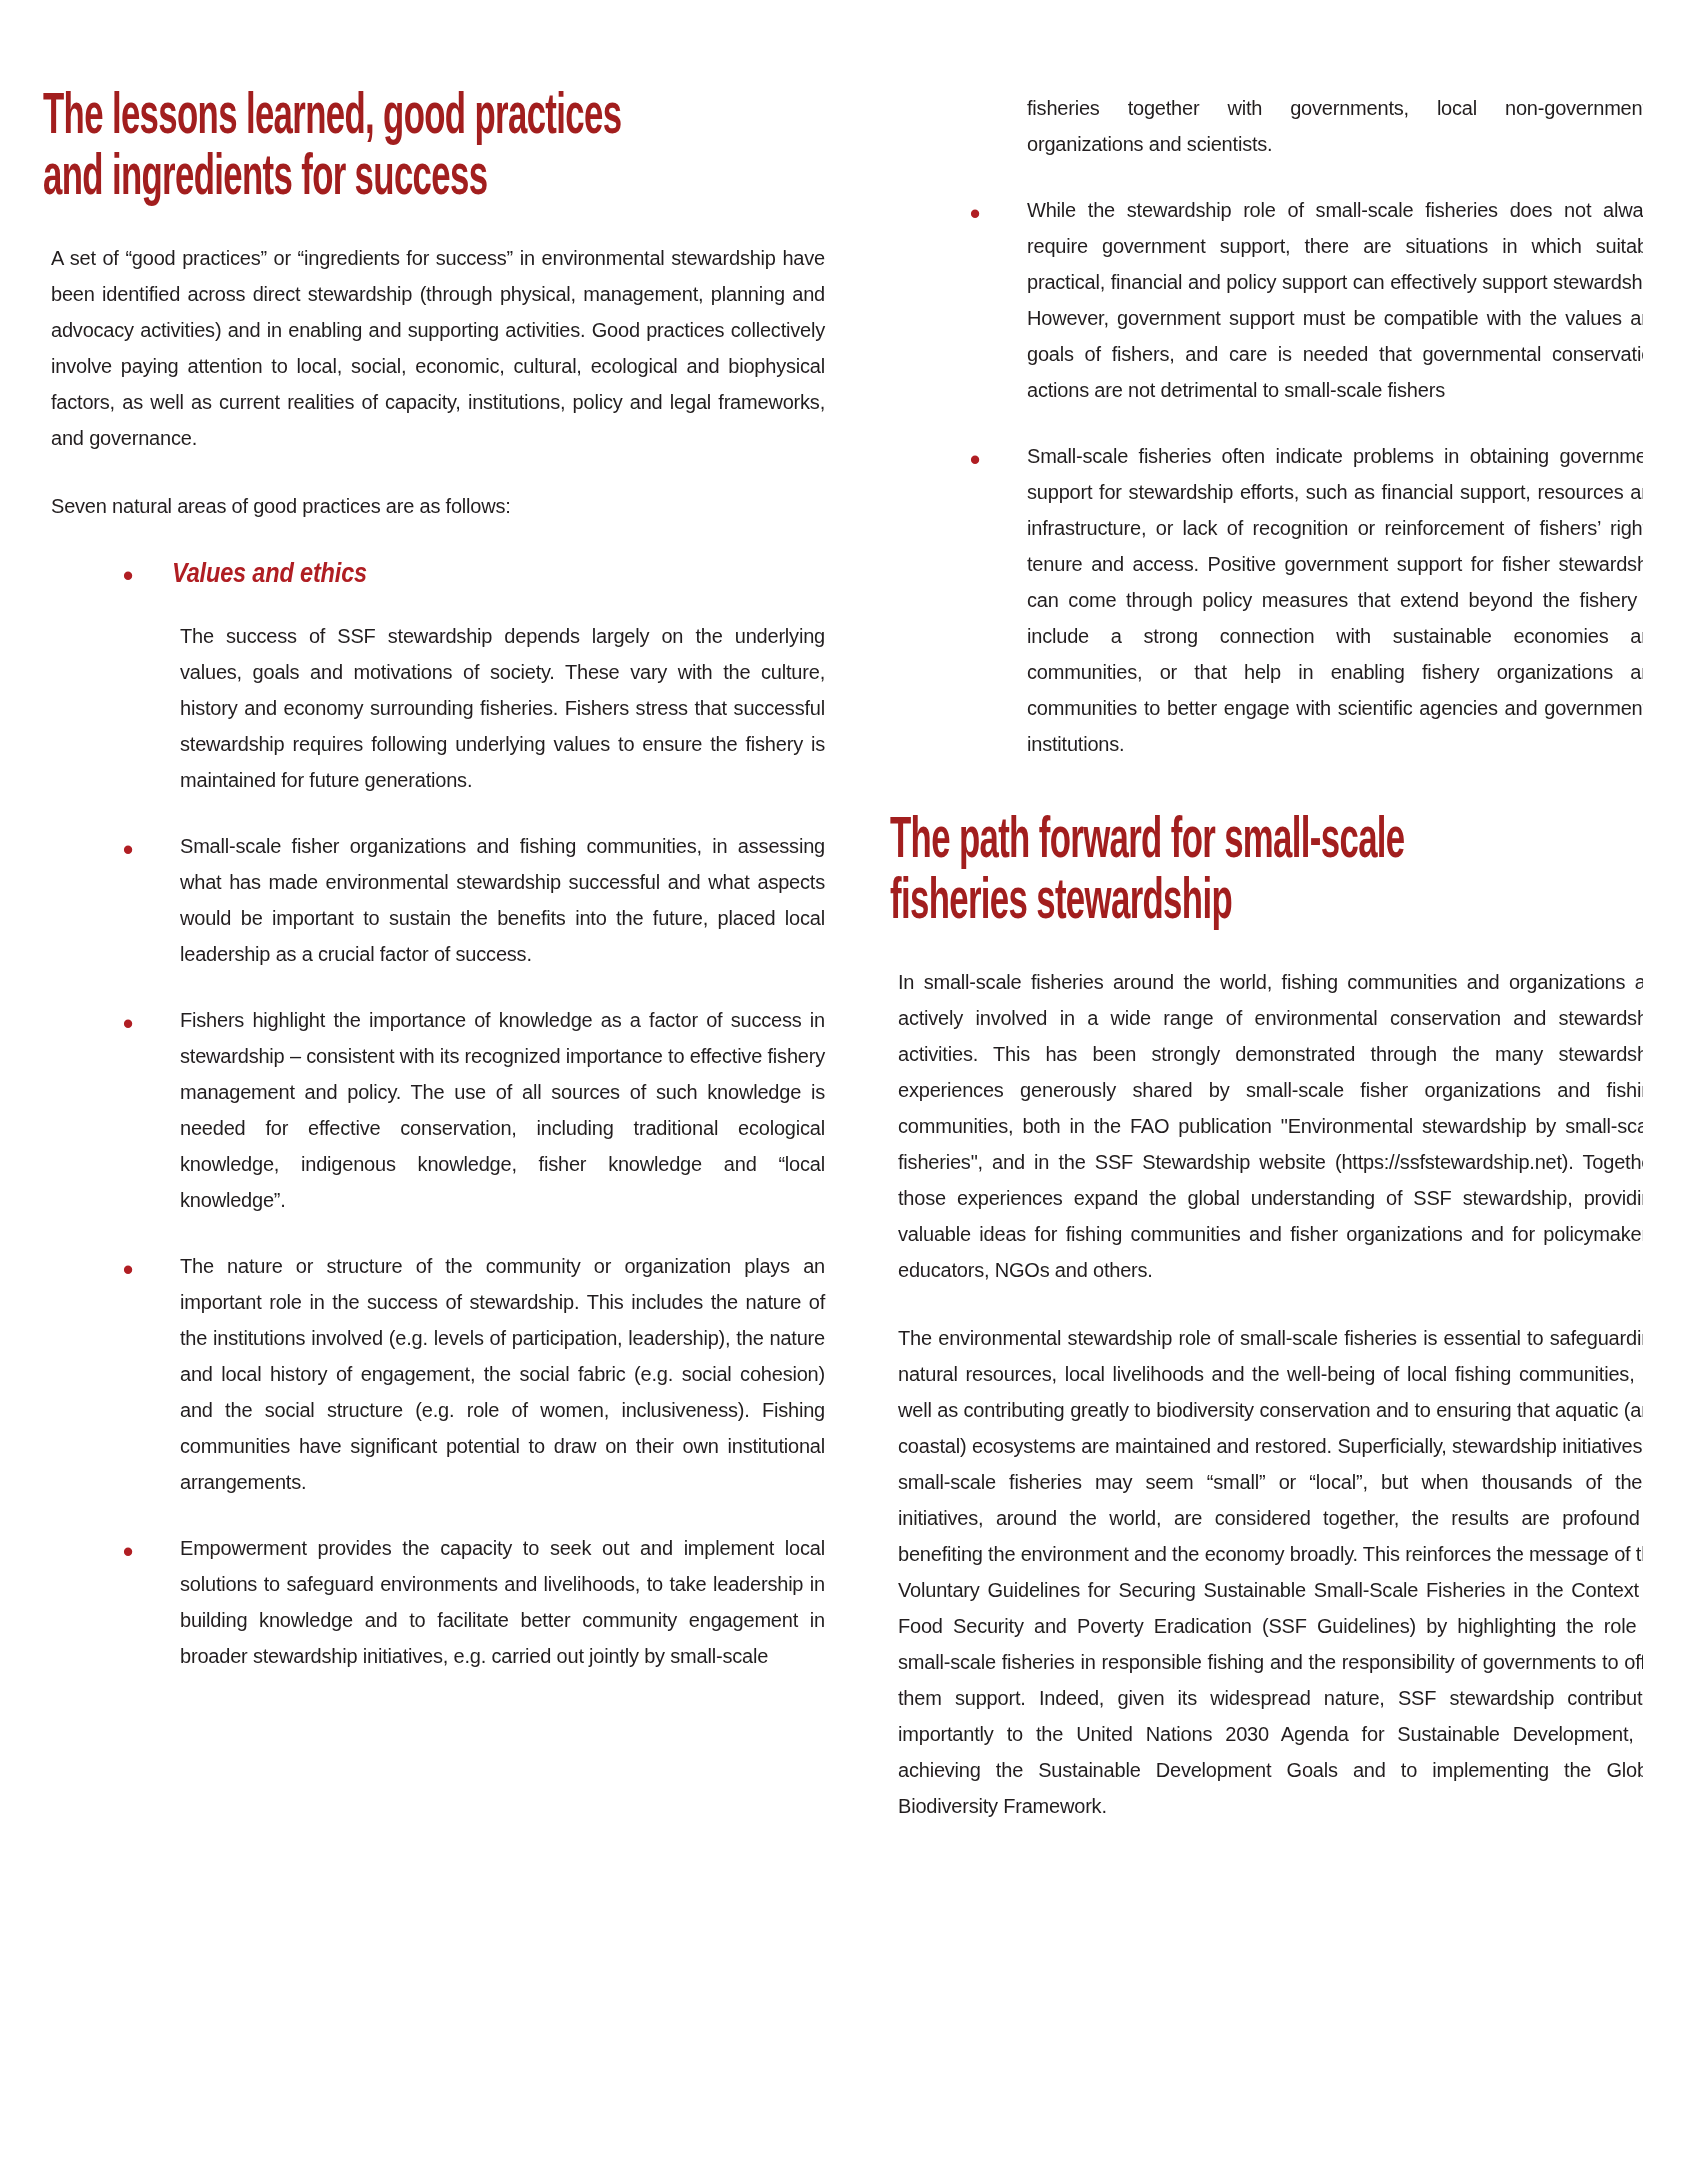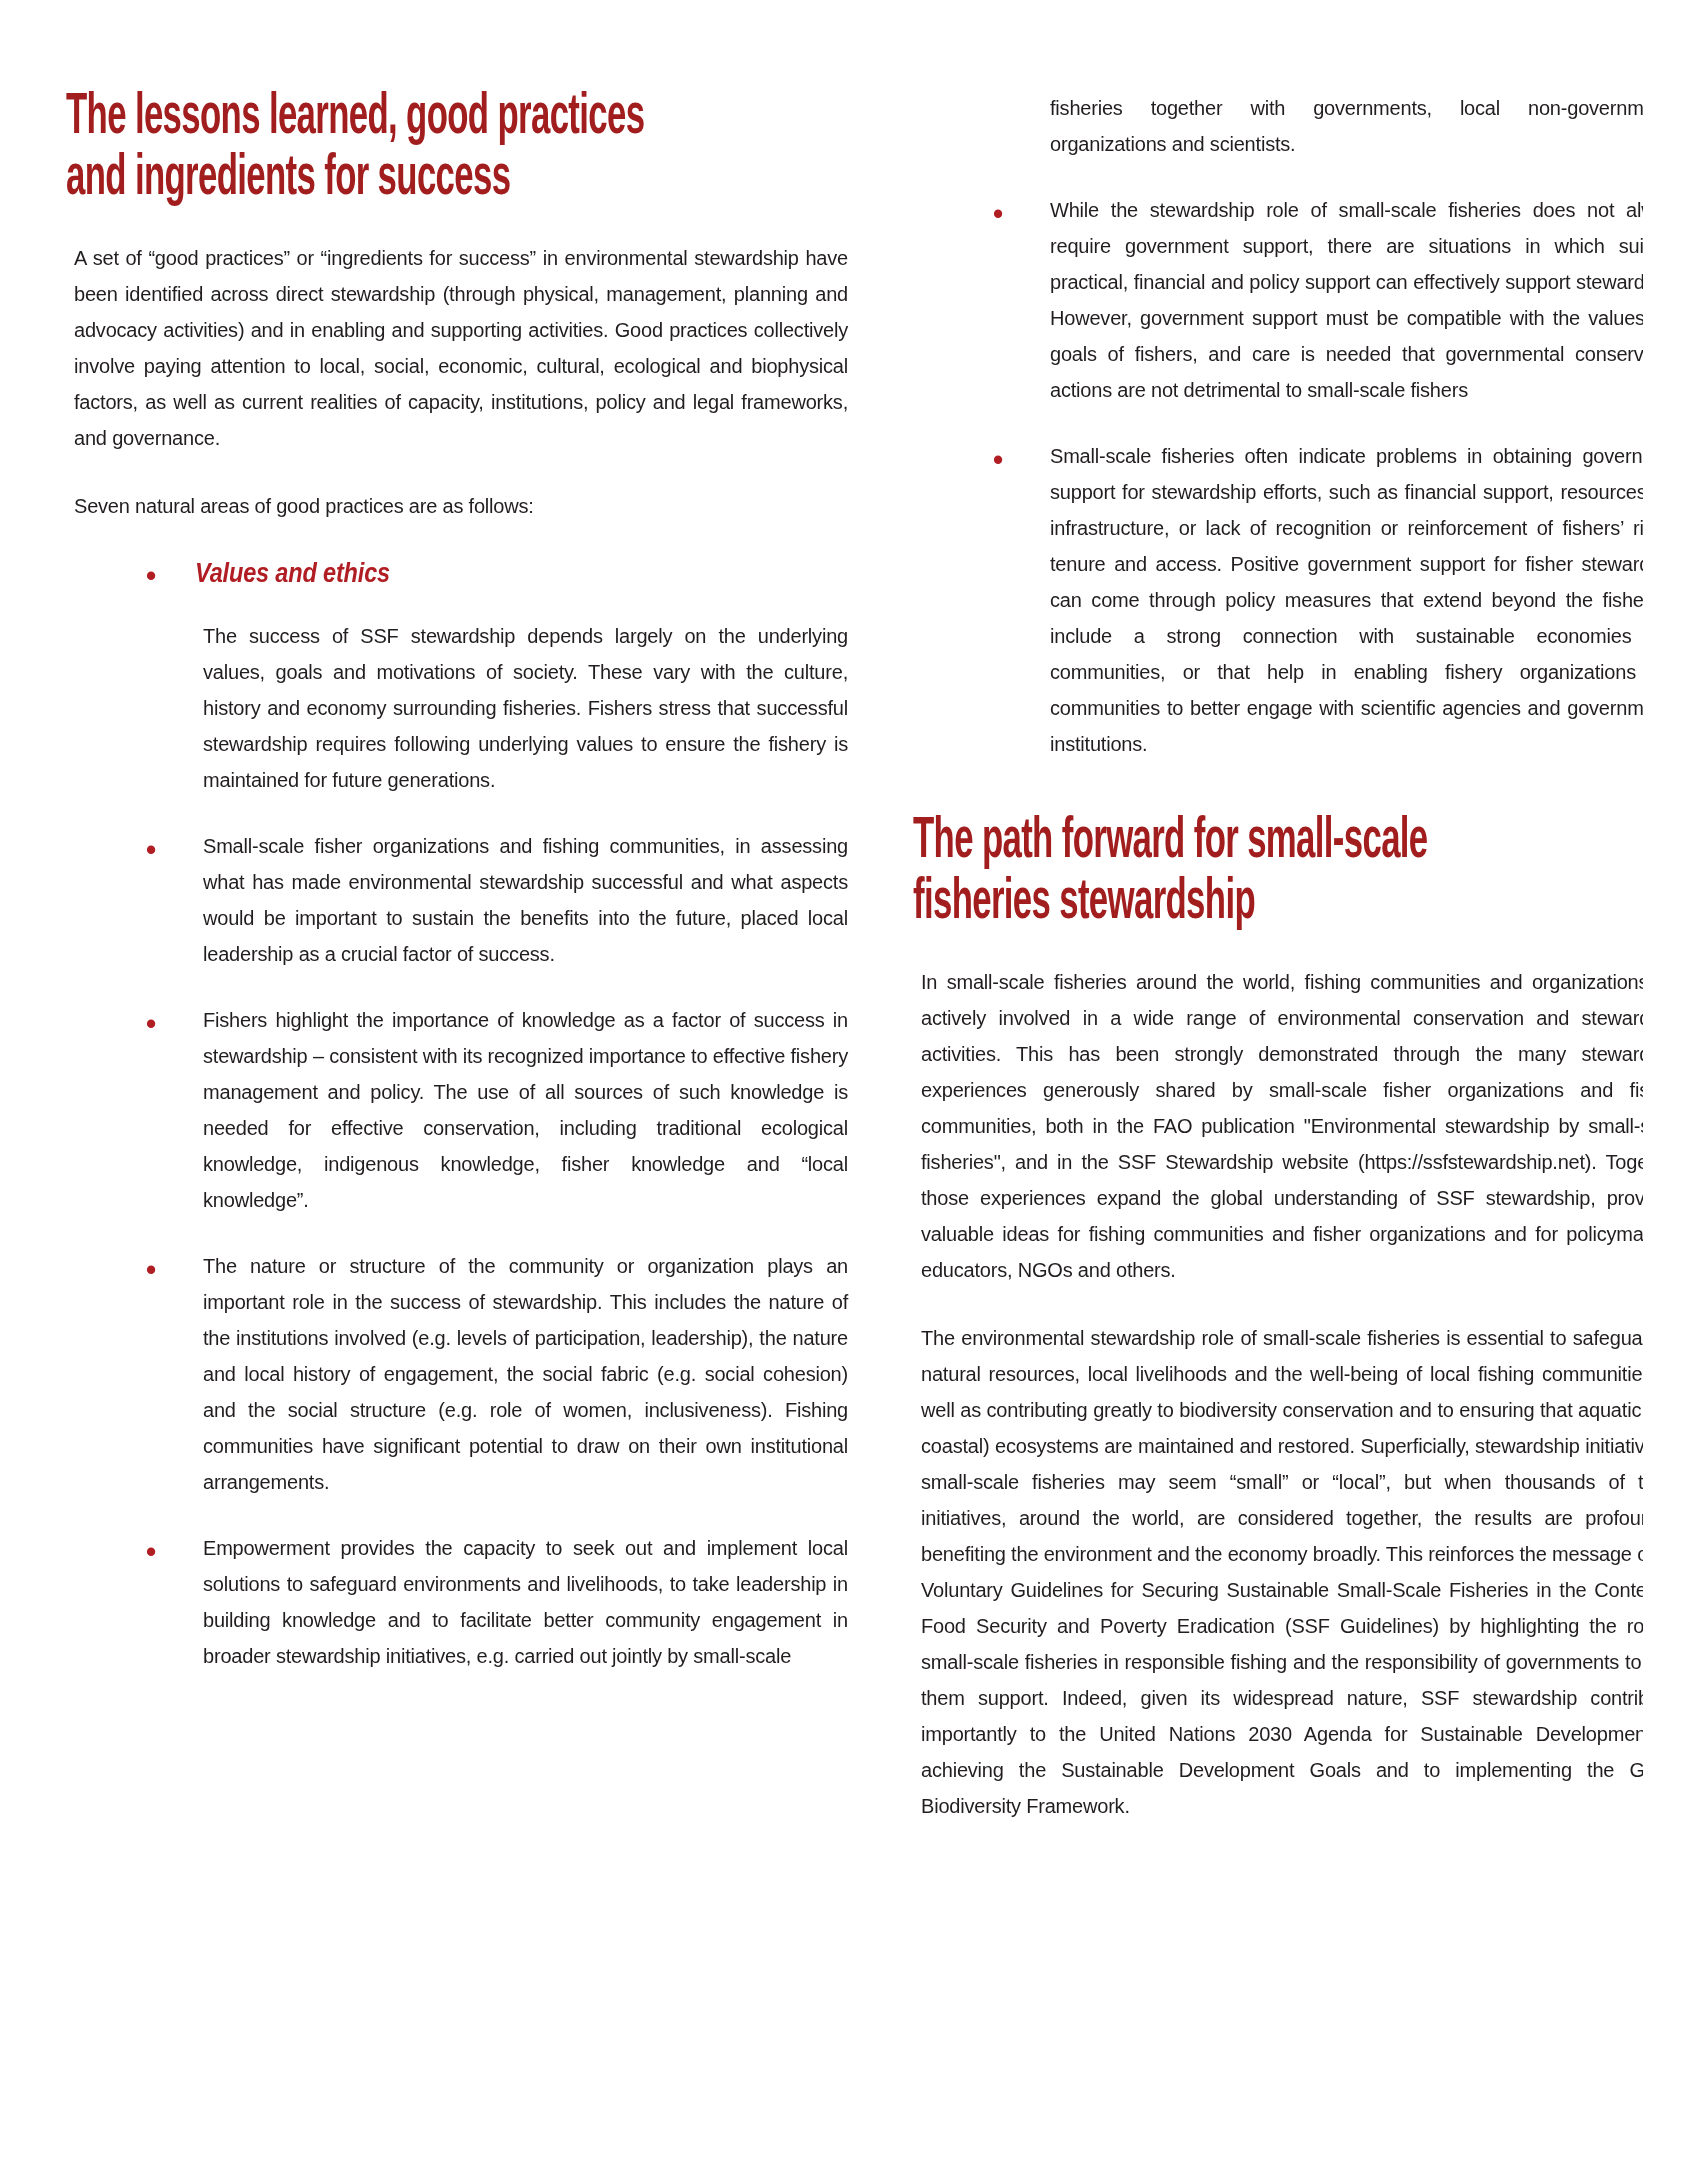--- a/index.html
+++ b/index.html
@@ -2,21 +2,21 @@
 <html style="font-size:12px"><head>
 <meta charset="utf-8">
 <style>
   html,body{margin:0;padding:0;background:#ffffff;}
   .page{
     position:relative;
     width:1643px;height:2183px;
     box-sizing:border-box;
     background:#ffffff;
     display:flex;
-    padding:82px 28px 0 66px;
+    padding:82px 28px 0 43px;
     gap:57px;
     overflow:hidden;
     font-family:"Liberation Sans", sans-serif;
     color:#221e1f;
   }
   .col{flex:none;}
   .col-left{width:790px;}
   .col-right{width:781px;}
 
   

